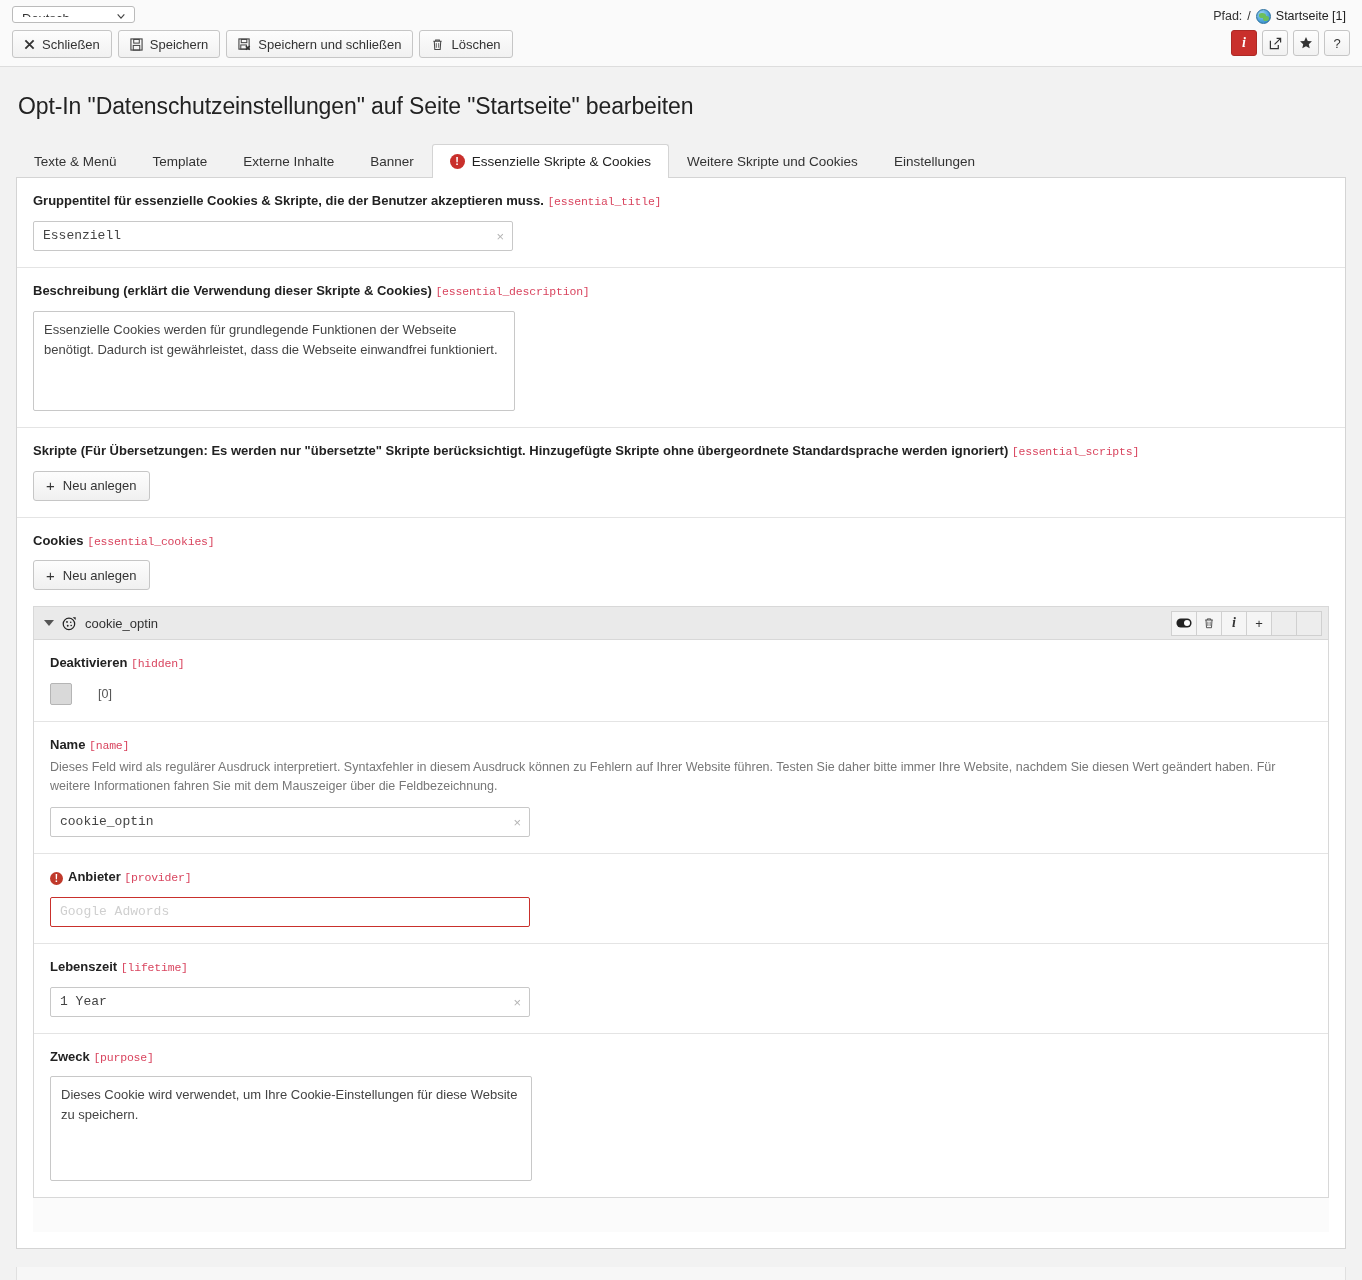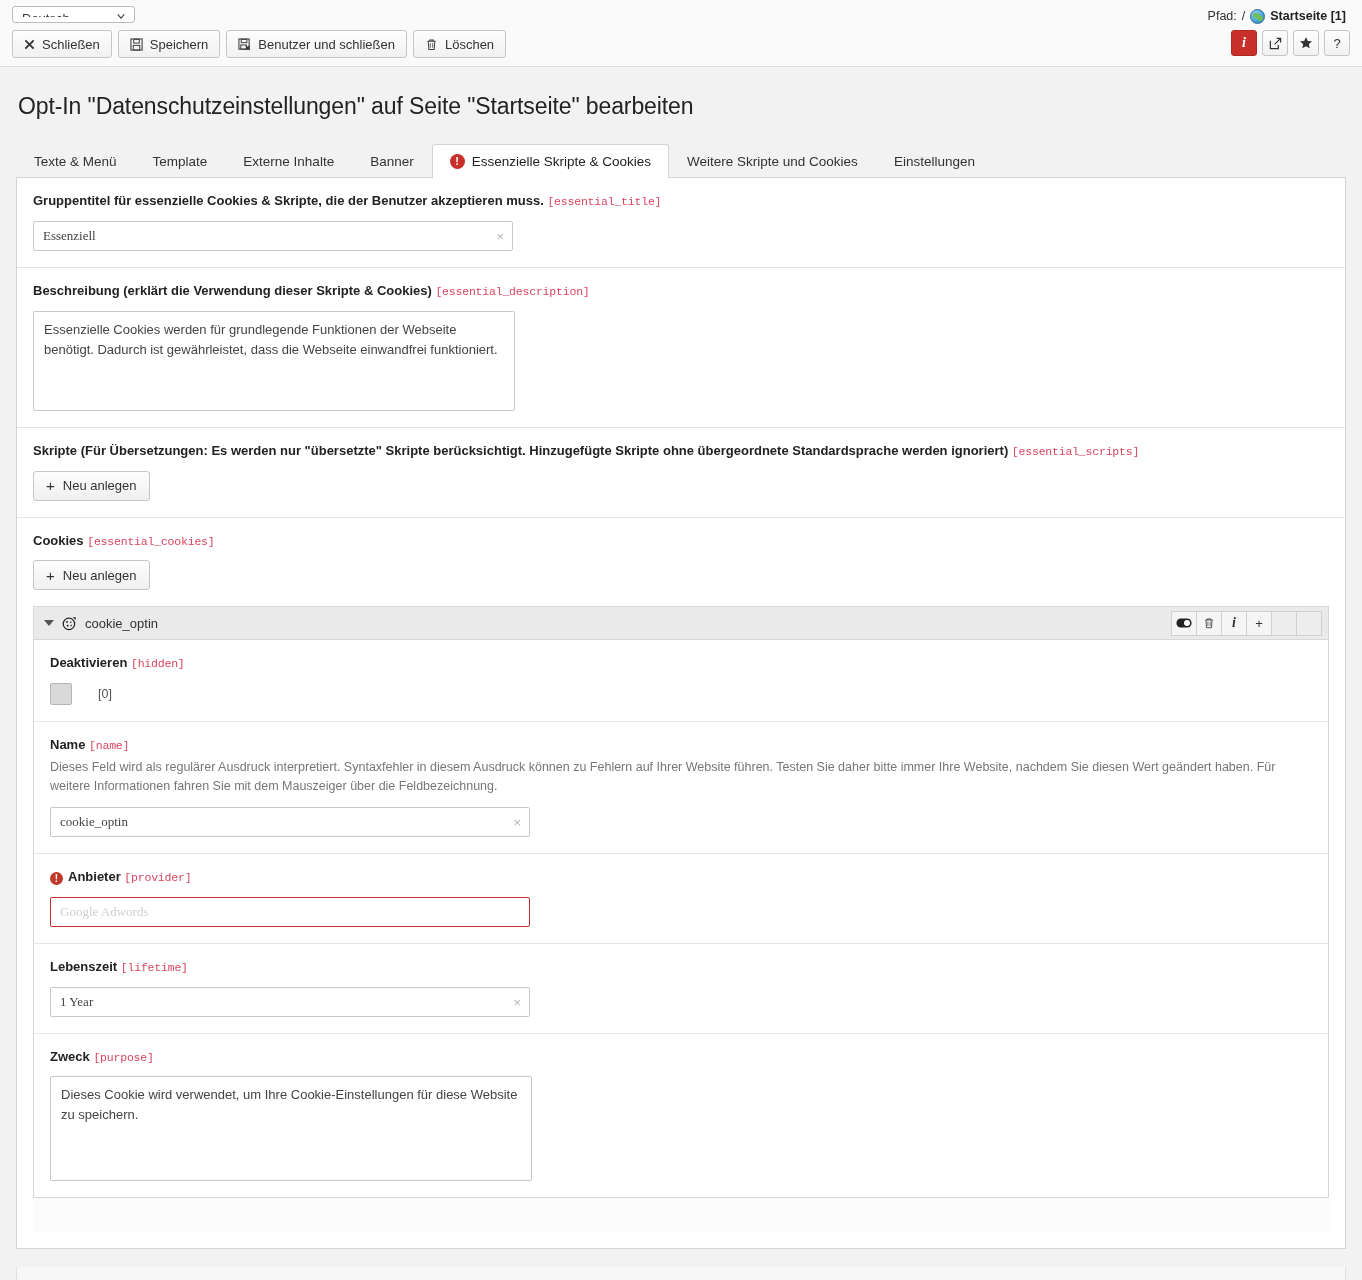--- a/index.html
+++ b/index.html
@@ -76,21 +76,21 @@
     border-radius: 40% 60% 50% 50%;
   }
   .globe:after {
     content: "";
     position: absolute;
     right: 1px; bottom: 2px;
     width: 6px; height: 5px;
     background: #6cbf5a;
     border-radius: 50% 40% 60% 50%;
   }
-  .path-title { font-weight: bold; color: #222; }
+  .path-title { font-weight: normal; color: #222; }
 
   .topbar-row2 {
     display: flex;
     align-items: flex-start;
     justify-content: space-between;
     padding: 0 12px 8px 12px;
   }
   .btn-group { display: flex; gap: 6px; }
   .tbtn {
     display: inline-flex;
@@ -222,21 +222,21 @@
     max-width: 1290px;
   }
 
   .inputwrap { position: relative; display: inline-block; }
   .tinput {
     border: 1px solid #c8c8c8;
     border-radius: 2px;
     padding: 7px 26px 7px 9px;
     font-size: 13px;
     color: #444;
-    font-family: Liberation Serif, serif;
+    font-family: Liberation Mono, monospace;
     background: #fff;
     height: 30px;
     outline: none;
   }
   .tinput::placeholder { color: #cfcfcf; }
   .tinput.error { border-color: #c9302c; }
   .clearx {
     position: absolute;
     right: 9px; top: 50%;
     transform: translateY(-50%);
@@ -408,21 +408,21 @@
         <span>Speichern</span>
       </button>
 
       <button class="tbtn">
         <svg width="13" height="13" viewBox="0 0 14 14">
           <rect x="1" y="1" width="11" height="11" fill="none" stroke="#444" stroke-width="1.2"></rect>
           <rect x="3.5" y="1.5" width="6" height="3.5" fill="none" stroke="#444" stroke-width="1.1"></rect>
           <rect x="3" y="7.5" width="6" height="4.5" fill="none" stroke="#444" stroke-width="1.1"></rect>
           <path d="M8.6 8.6 L12.6 12.6 M12.6 8.6 L8.6 12.6" stroke="#333" stroke-width="1.5" fill="none"></path>
         </svg>
-        <span>Benutzer und schließen</span>
+        <span>Speichern und schließen</span>
       </button>
 
       <button class="tbtn">
         <svg width="13" height="13" viewBox="0 0 14 14">
           <path d="M2.5 3.5 h9 M5 3.5 v-1.3 h4 v1.3 M3.5 3.5 l0.6 9 h5.8 l0.6 -9" fill="none" stroke="#444" stroke-width="1.1"></path>
           <path d="M5.7 5.5 v5 M8.3 5.5 v5" stroke="#444" stroke-width="0.9"></path>
         </svg>
         <span>Löschen</span>
       </button>
     </div>

